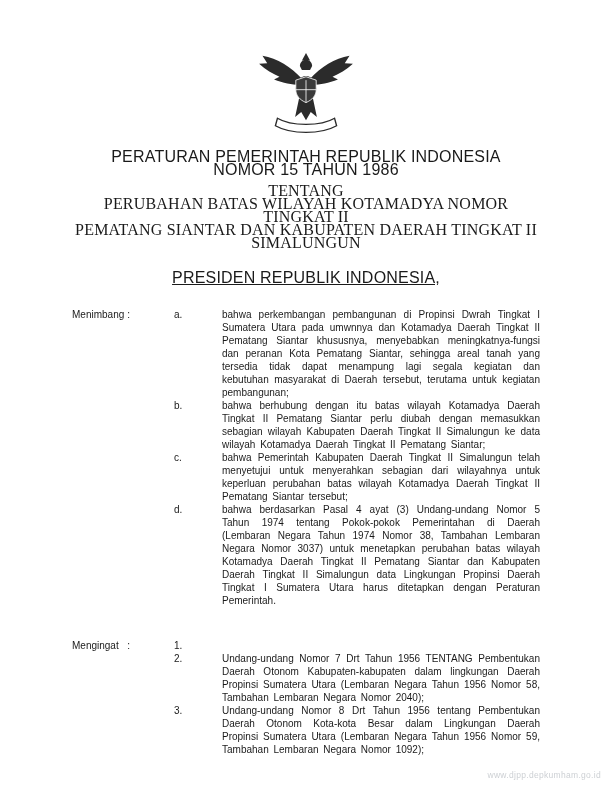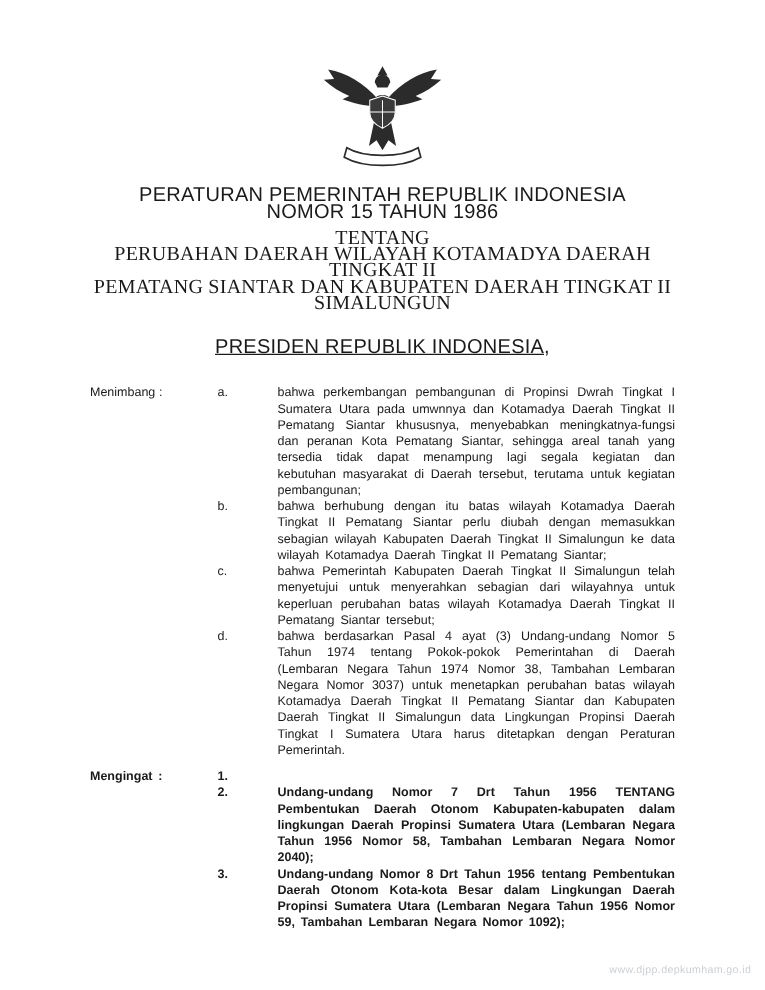--- a/index.html
+++ b/index.html
@@ -23,21 +23,21 @@
   .center-block{
     text-align:center;
     font-size:16px;
     line-height:13px;
     letter-spacing:.2px;
   }
   .title-block{margin-top:4px;}
   .tentang-block{margin-top:8px;font-family:Liberation Serif, serif;}
   .presiden-block{margin-top:22px;text-decoration:underline;}
   .section{margin-top:24px;}
-  .section + .section{margin-top:8px;font-weight:bold;}
+  .section + .section{margin-top:32px;}
   .row{
     display:grid;
     grid-template-columns:66px 24px 1fr;
     font-size:10px;
     line-height:13px;
     gap:30px;
   }
   .row .label{
     display:flex;
     justify-content:space-between;
@@ -87,21 +87,21 @@
     </svg>
   </div>
 
   <div class="center-block title-block">
     <div>PERATURAN PEMERINTAH REPUBLIK INDONESIA</div>
     <div>NOMOR 15 TAHUN 1986</div>
   </div>
 
   <div class="center-block tentang-block">
     <div>TENTANG</div>
-    <div>PERUBAHAN DAERAH WILAYAH KOTAMADYA DAERAH TINGKAT II</div>
+    <div>PERUBAHAN BATAS WILAYAH KOTAMADYA NOMOR TINGKAT II</div>
     <div>PEMATANG SIANTAR DAN KABUPATEN DAERAH TINGKAT II SIMALUNGUN</div>
   </div>
 
   <div class="center-block presiden-block">PRESIDEN REPUBLIK INDONESIA,</div>
 
   <div class="section">
     <div class="row">
       <div class="label">
         <span>Menimbang</span>
         <span>:</span>

